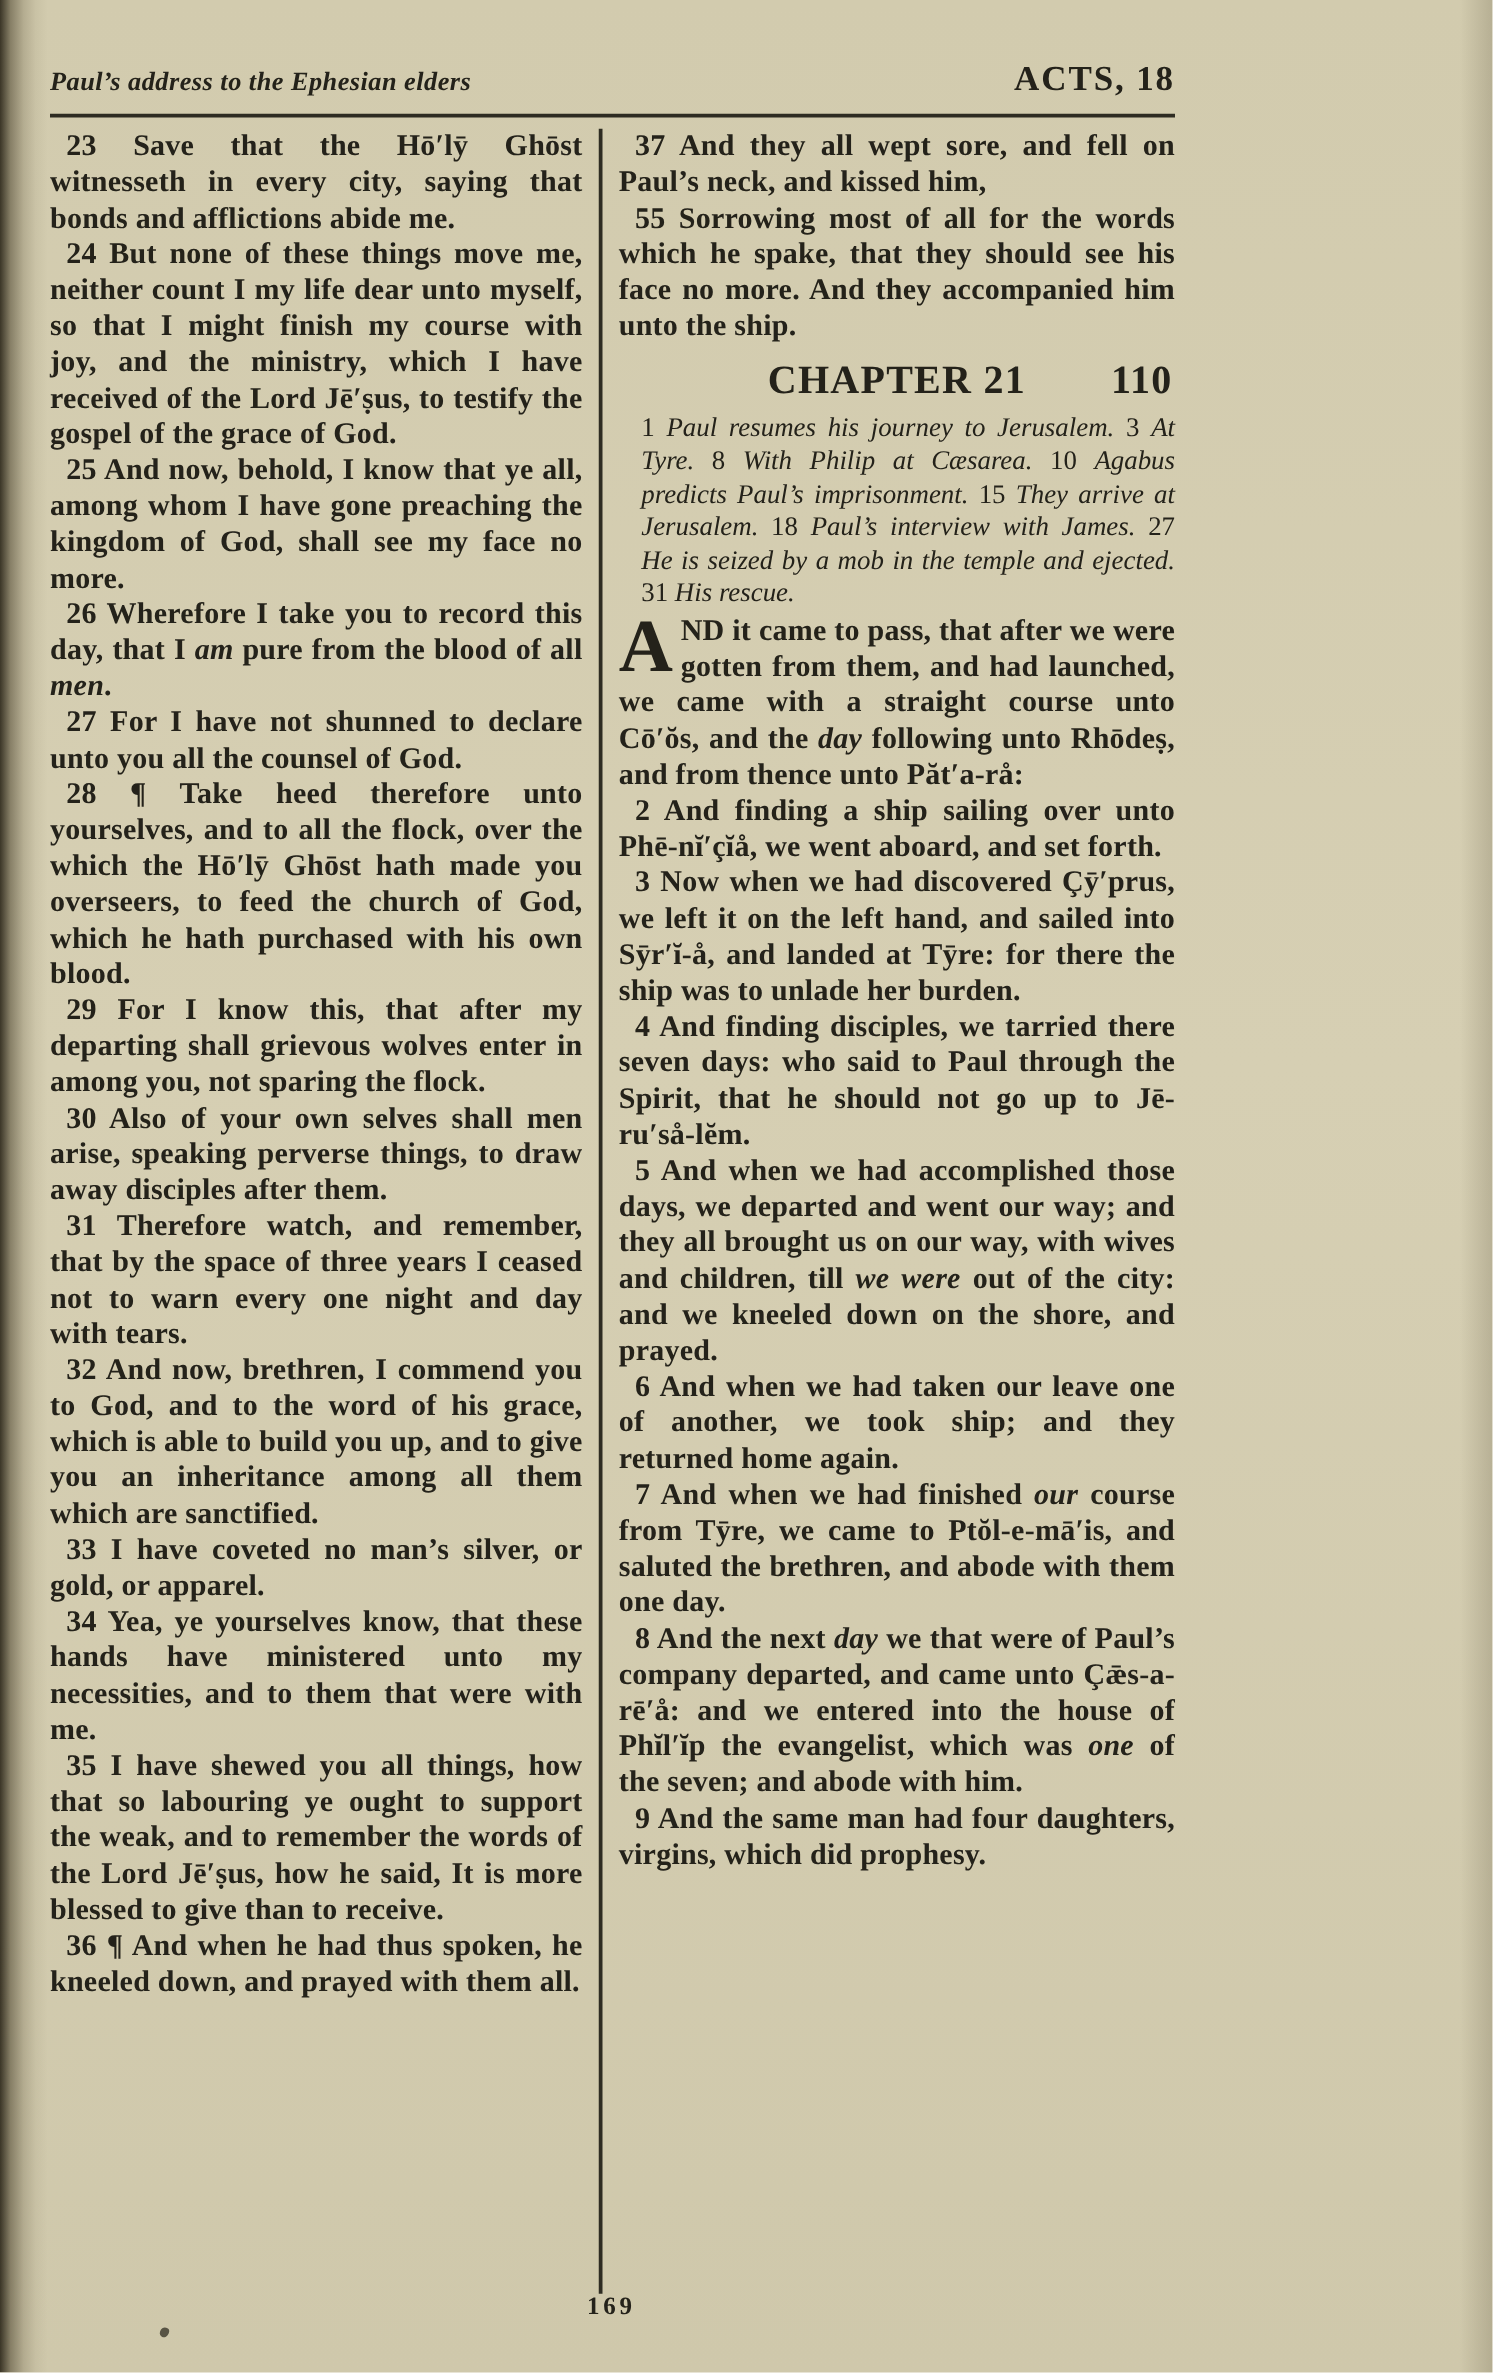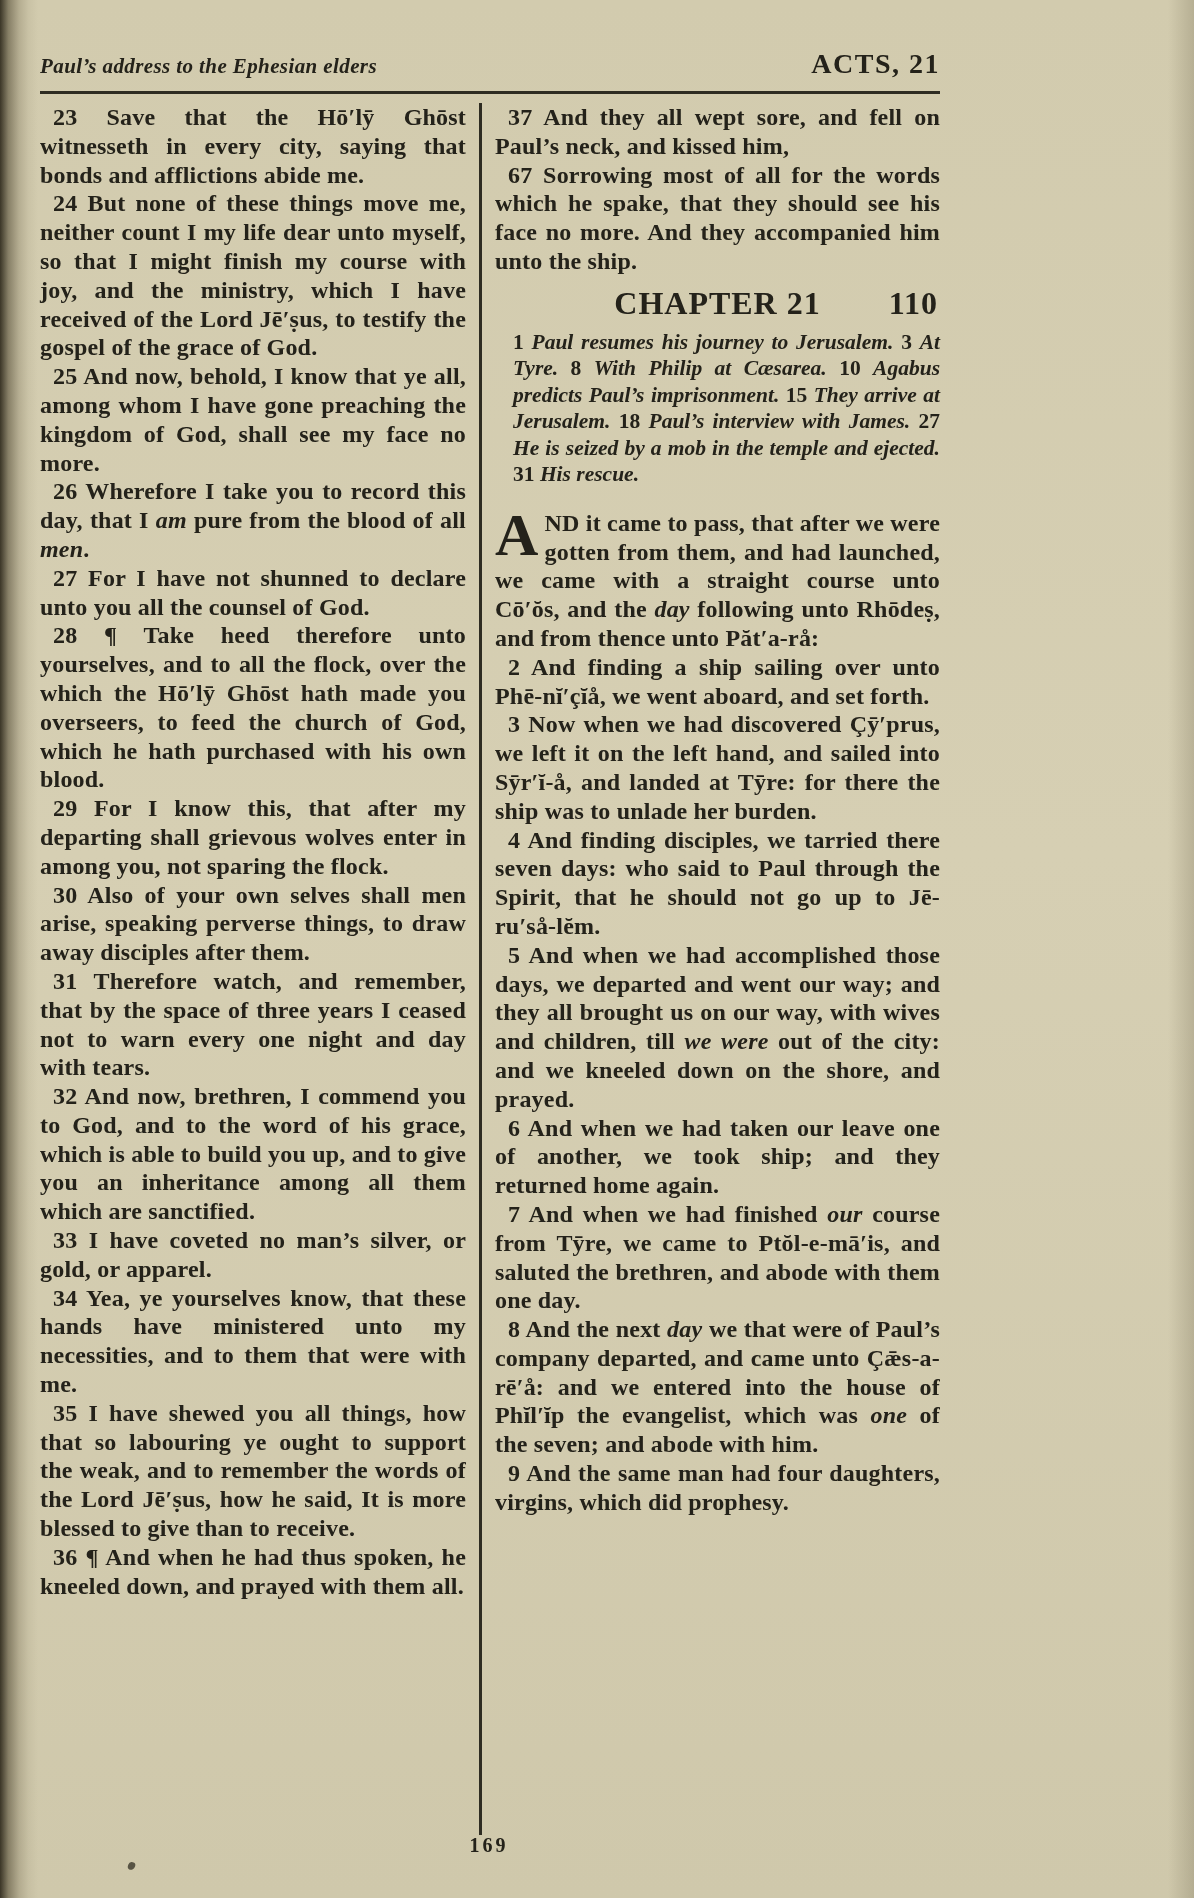--- a/index.html
+++ b/index.html
@@ -61,22 +61,22 @@
   }
 
   .chapter-head {
     position:relative; text-align:center;
     font-weight:700; font-size:32px; letter-spacing:1px;
     margin:9px 0 7px 0;
   }
   .chapter-num { position:absolute; right:2px; top:0; letter-spacing:1px;margin-left:48px; }
 
   .summary {
-    font-style:italic; font-weight:700; font-size:21.5px; line-height:26.5px;
-    text-align:justify; padding-left:18px; margin-bottom:21px;
+    font-style:italic; font-weight:400; font-size:21.5px; line-height:26.5px;
+    text-align:justify; padding-left:18px; margin-bottom:3px;
   }
   .summary .sum-num { font-style:normal; }
 
   .page-number {
     position:absolute; top:1834px; left:489px; transform:translateX(-50%);
     font-weight:700; font-size:20px; letter-spacing:3px;
   }
 
   .ink-speck {
     position:absolute; left:128px; top:1862px; width:7px; height:8px;
@@ -86,21 +86,21 @@
 </style>
 </head>
 <body>
 
 <div class="page">
   <div class="gutter-shadow"></div>
   <div class="right-edge"></div>
 
   <header class="page-header">
     <span class="running-head">Paul’s address to the Ephesian elders</span>
-    <span class="book-ref">ACTS, 21</span>
+    <span class="book-ref">ACTS, 18</span>
   </header>
   <div class="header-rule"></div>
 
   <main class="columns">
     <section class="col-left">
         <p class="verse"><span class="vnum">23 </span>Save that the Hō′lȳ Ghōst witnesseth in every city, saying that bonds and afflictions abide me.</p>
         <p class="verse"><span class="vnum">24 </span>But none of these things move me, neither count I my life dear unto myself, so that I might finish my course with joy, and the ministry, which I have received of the Lord Jē′ṣus, to testify the gospel of the grace of God.</p>
         <p class="verse"><span class="vnum">25 </span>And now, behold, I know that ye all, among whom I have gone preaching the kingdom of God, shall see my face no more.</p>
         <p class="verse"><span class="vnum">26 </span>Wherefore I take you to record this day, that I <i>am</i> pure from the blood of all <i>men</i>.</p>
         <p class="verse"><span class="vnum">27 </span>For I have not shunned to declare unto you all the counsel of God.</p>
@@ -113,21 +113,21 @@
         <p class="verse"><span class="vnum">34 </span>Yea, ye yourselves know, that these hands have ministered unto my necessities, and to them that were with me.</p>
         <p class="verse"><span class="vnum">35 </span>I have shewed you all things, how that so labouring ye ought to support the weak, and to remember the words of the Lord Jē′ṣus, how he said, It is more blessed to give than to receive.</p>
         <p class="verse"><span class="vnum">36 </span>¶ And when he had thus spoken, he kneeled down, and prayed with them all.</p>
       </section>
 
     <div class="col-divider"></div>
 
     <section class="col-right">
       <div>
           <p class="verse"><span class="vnum">37 </span>And they all wept sore, and fell on Paul’s neck, and kissed him,</p>
-          <p class="verse"><span class="vnum">67 </span>Sorrowing most of all for the words which he spake, that they should see his face no more. And they accompanied him unto the ship.</p>
+          <p class="verse"><span class="vnum">55 </span>Sorrowing most of all for the words which he spake, that they should see his face no more. And they accompanied him unto the ship.</p>
         </div>
 
       <div class="chapter-head">
         <span class="chapter-title">CHAPTER 21</span>
         <span class="chapter-num">110</span>
       </div>
 
       <p class="summary"><span class="sum-num">1 </span><span class="sum-text">Paul resumes his journey to Jerusalem.</span><span class="sum-num">  3 </span><span class="sum-text">At Tyre.</span><span class="sum-num">  8 </span><span class="sum-text">With Philip at Cæsarea.</span><span class="sum-num">  10 </span><span class="sum-text">Agabus predicts Paul’s imprisonment.</span><span class="sum-num">  15 </span><span class="sum-text">They arrive at Jerusalem.</span><span class="sum-num">  18 </span><span class="sum-text">Paul’s interview with James.</span><span class="sum-num">  27 </span><span class="sum-text">He is seized by a mob in the temple and ejected.</span><span class="sum-num">  31 </span><span class="sum-text">His rescue.</span></p>
 
       <div>

